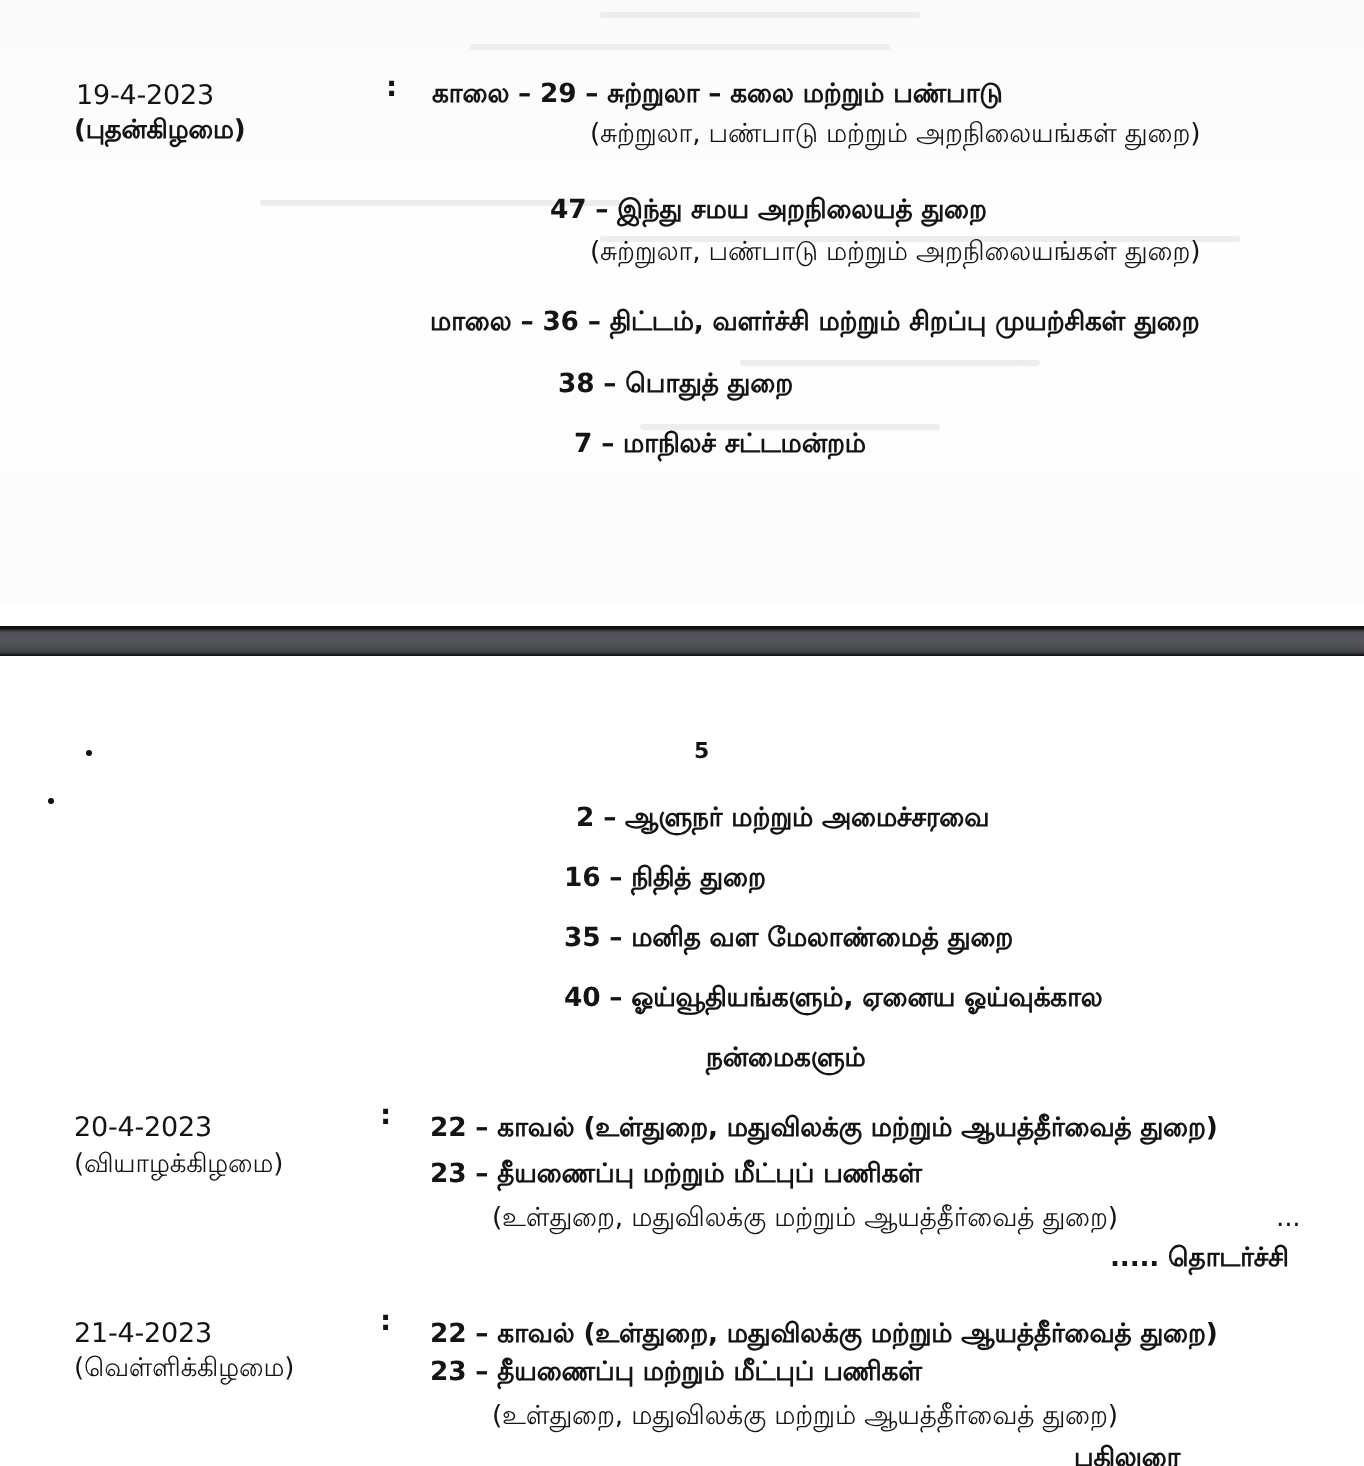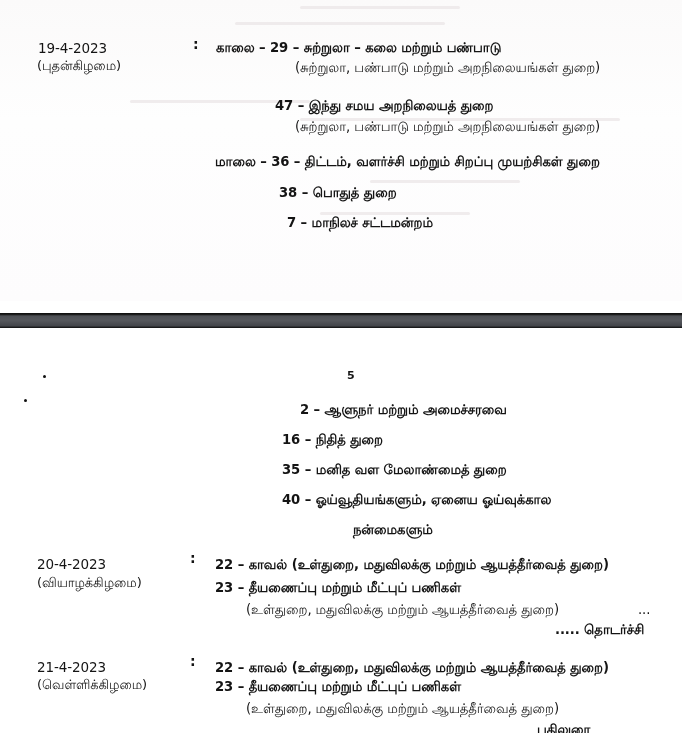--- a/index.html
+++ b/index.html
@@ -72,21 +72,21 @@
 
   <div class="ghost" style="left:300px;top:6px;width:160px;"></div>
   <div class="ghost" style="left:235px;top:22px;width:210px;"></div>
   <div class="ghost" style="left:130px;top:100px;width:180px;"></div>
   <div class="ghost" style="left:300px;top:118px;width:320px;"></div>
   <div class="ghost" style="left:370px;top:180px;width:150px;"></div>
   <div class="ghost" style="left:320px;top:212px;width:150px;"></div>
 
   <div>
     <span class="t date" style="left:38px;top:40px;">19-4-2023</span>
-    <span class="t day" style="left:37px;top:58px;">(புதன்கிழமை)</span>
+    <span class="t day" style="left:37px;top:58px;font-weight:bold;">(புதன்கிழமை)</span>
     <span class="t colon" style="left:193px;top:36px;">:</span>
 
     <span class="t" style="left:216px;top:40px;">காலை – 29 – சுற்றுலா – கலை மற்றும் பண்பாடு</span>
     <span class="t sub" style="left:295px;top:60px;">(சுற்றுலா, பண்பாடு மற்றும் அறநிலையங்கள் துறை)</span>
     <span class="t" style="left:275px;top:98px;">47 – இந்து சமய அறநிலையத் துறை</span>
     <span class="t sub" style="left:295px;top:119px;">(சுற்றுலா, பண்பாடு மற்றும் அறநிலையங்கள் துறை)</span>
     <span class="t" style="left:215px;top:154px;">மாலை – 36 – திட்டம், வளர்ச்சி மற்றும் சிறப்பு முயற்சிகள் துறை</span>
     <span class="t" style="left:279px;top:185px;">38 – பொதுத் துறை</span>
     <span class="t" style="left:287px;top:215px;">7 – மாநிலச் சட்டமன்றம்</span>
   </div>
@@ -94,21 +94,21 @@
 
 <div class="divider"></div>
 
 <div class="page page-bottom">
   <span class="t pagenum" style="left:347px;top:38px;">5</span>
 
   <span class="speck" style="left:43px;top:45px;"></span>
   <span class="speck" style="left:24px;top:69px;"></span>
 
   <div>
-    <span class="t" style="left:300px;top:72px;">2 – ஆளுநர் மற்றும் அமைச்சரவை</span>
+    <span class="t" style="left:288px;top:72px;">2 – ஆளுநர் மற்றும் அமைச்சரவை</span>
     <span class="t" style="left:282px;top:102px;">16 – நிதித் துறை</span>
     <span class="t" style="left:282px;top:132px;">35 – மனித வள மேலாண்மைத் துறை</span>
     <span class="t" style="left:282px;top:162px;">40 – ஓய்வூதியங்களும், ஏனைய ஓய்வுக்கால</span>
     <span class="t" style="left:353px;top:192px;">நன்மைகளும்</span>
   </div>
 
   <div>
     <span class="t date" style="left:37px;top:226px;">20-4-2023</span>
     <span class="t day" style="left:37px;top:245px;">(வியாழக்கிழமை)</span>
     <span class="t colon" style="left:190px;top:220px;">:</span>

